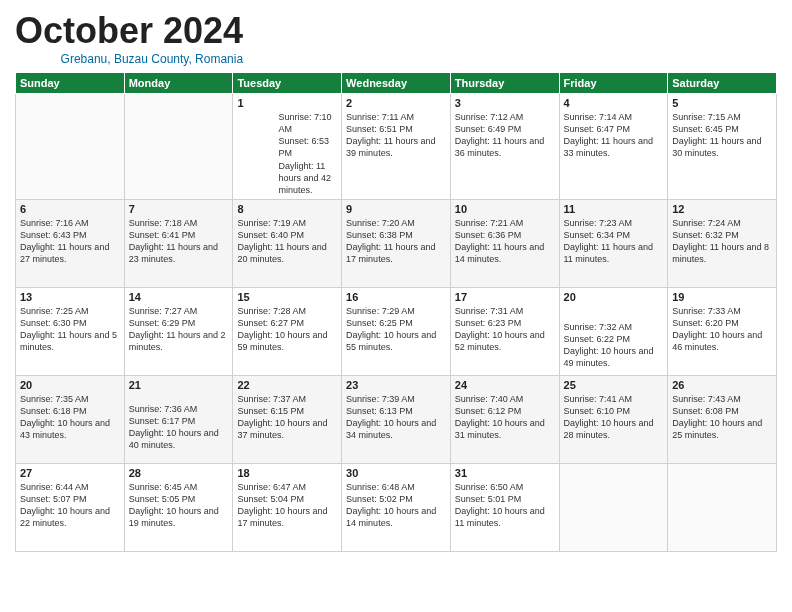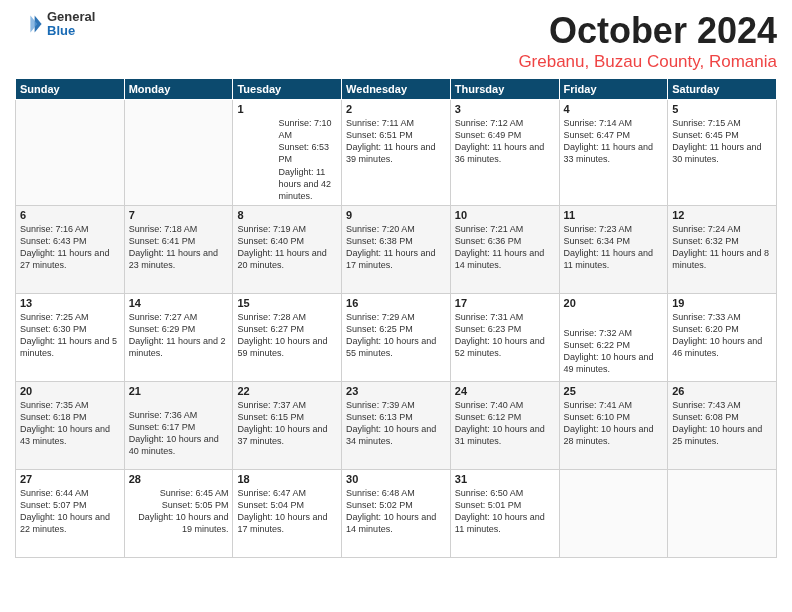--- a/index.html
+++ b/index.html
@@ -41,30 +41,30 @@
     }
     .title-block {
       text-align: right;
     }
     .month-title {
       font-size: 36px;
       font-weight: bold;
       color: #222;
     }
     .location {
-      font-size: 17px;
-      color: #ef4444;
+      font-size: 12px;
+      color: #0369a1;
     }
     .calendar {
       width: 100%;
       border-collapse: collapse;
       table-layout: fixed;
     }
     .calendar th {
-      background: #0c4a6e;
+      background: #15803d;
       color: #fff;
       font-size: 11px;
       font-weight: bold;
       padding: 4px 4px;
       text-align: left;
       border: 1px solid #fff;
     }
     .calendar td {
       border: 1px solid #d0d0d0;
       vertical-align: top;
@@ -90,30 +90,20 @@
     }
     .empty-cell {
       background: #fafafa !important;
     }
   </style>
 </head>
 <body>
 
 <div class="page">
   <div class="header">
-    <div class="logo">
-      <svg class="logo-icon" viewBox="0 0 40 40">
-        <polygon points="28,8 38,20 28,32" fill="#2e74b5"></polygon>
-        <polygon points="22,8 32,20 22,32" fill="#5b9bd5" opacity="0.7"></polygon>
-      </svg>
-      <div class="logo-text">
-        <span class="general">General</span>
-        <span class="blue">Blue</span>
-      </div>
-    </div>
     <div class="title-block">
       <div class="month-title">October 2024</div>
       <div class="location">Grebanu, Buzau County, Romania</div>
     </div>
   </div>
 
   <table class="calendar">
     <thead>
       <tr>
 
@@ -295,21 +285,21 @@
         </tr>
         <tr>
           <td>
             <div class="day-num">27</div>
             <div class="day-info" style="white-space: pre-line;">Sunrise: 6:44 AM
 Sunset: 5:07 PM
 Daylight: 10 hours and 22 minutes.</div>
           </td>
           <td>
             <div class="day-num">28</div>
-            <div class="day-info" style="white-space: pre-line; text-align: right;">Sunrise: 6:45 AM
+            <div class="day-info" style="white-space: pre-line;">Sunrise: 6:45 AM
 Sunset: 5:05 PM
 Daylight: 10 hours and 19 minutes.</div>
           </td>
           <td>
             <div class="day-num">18</div>
             <div class="day-info" style="white-space: pre-line;">Sunrise: 6:47 AM
 Sunset: 5:04 PM
 Daylight: 10 hours and 17 minutes.</div>
           </td>
           <td>

